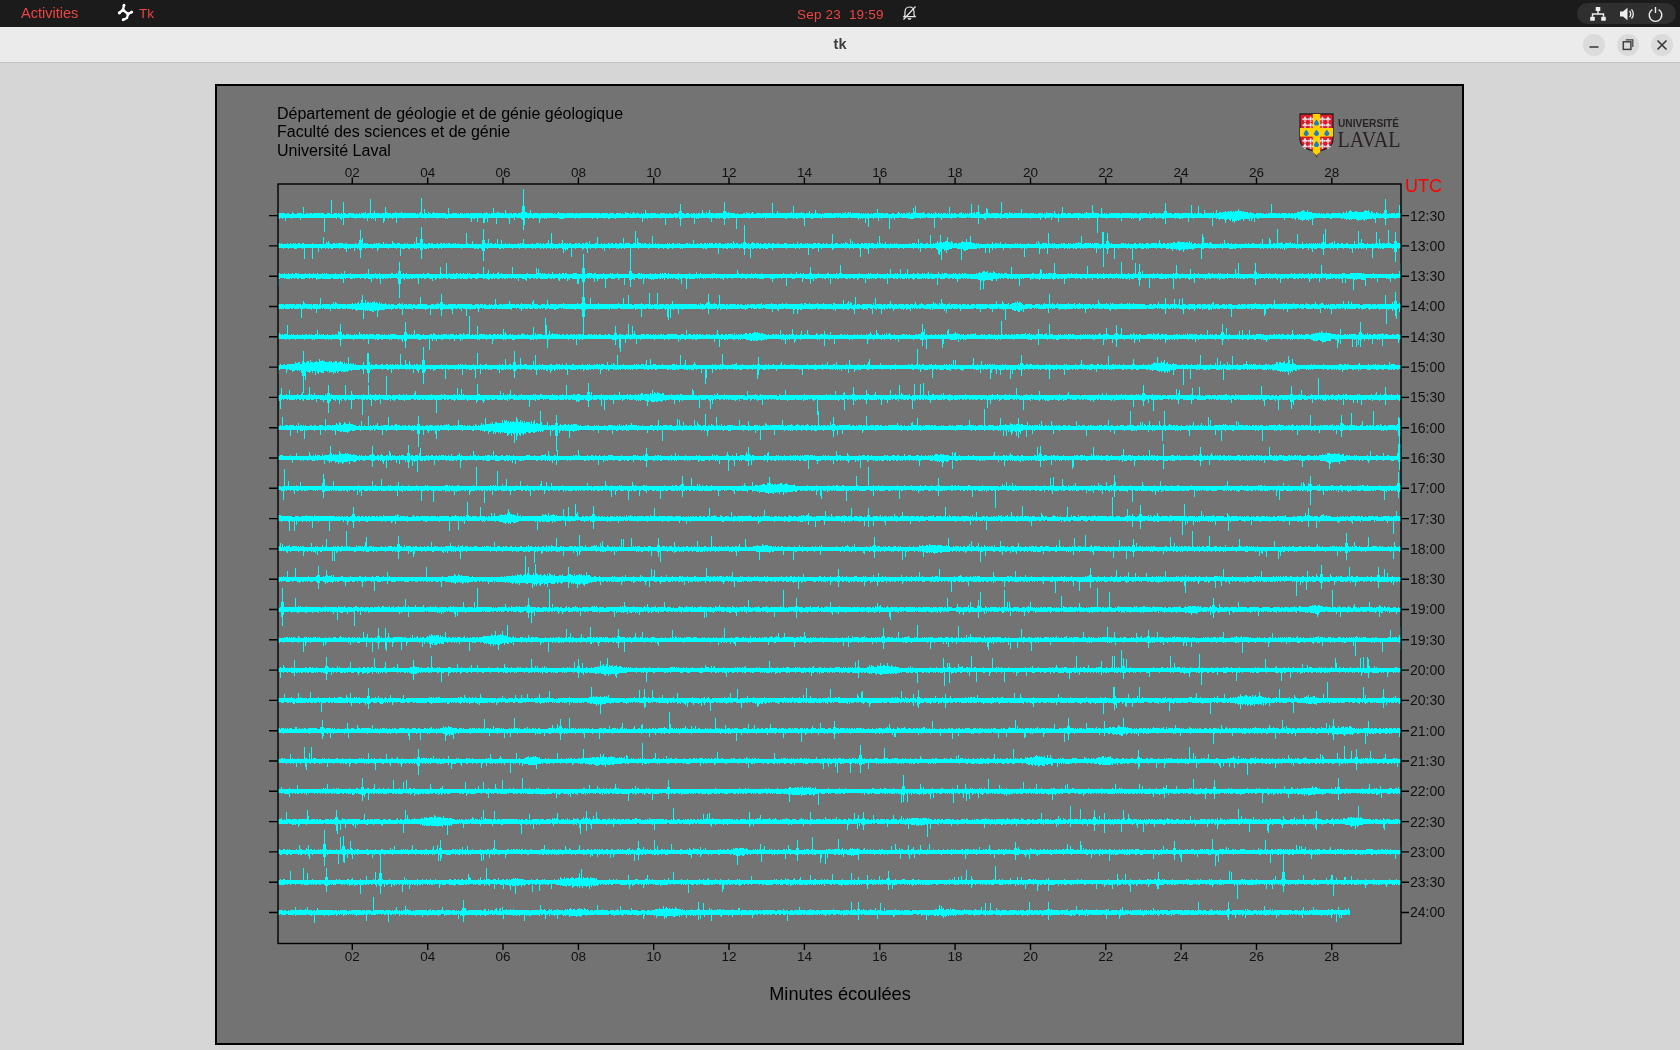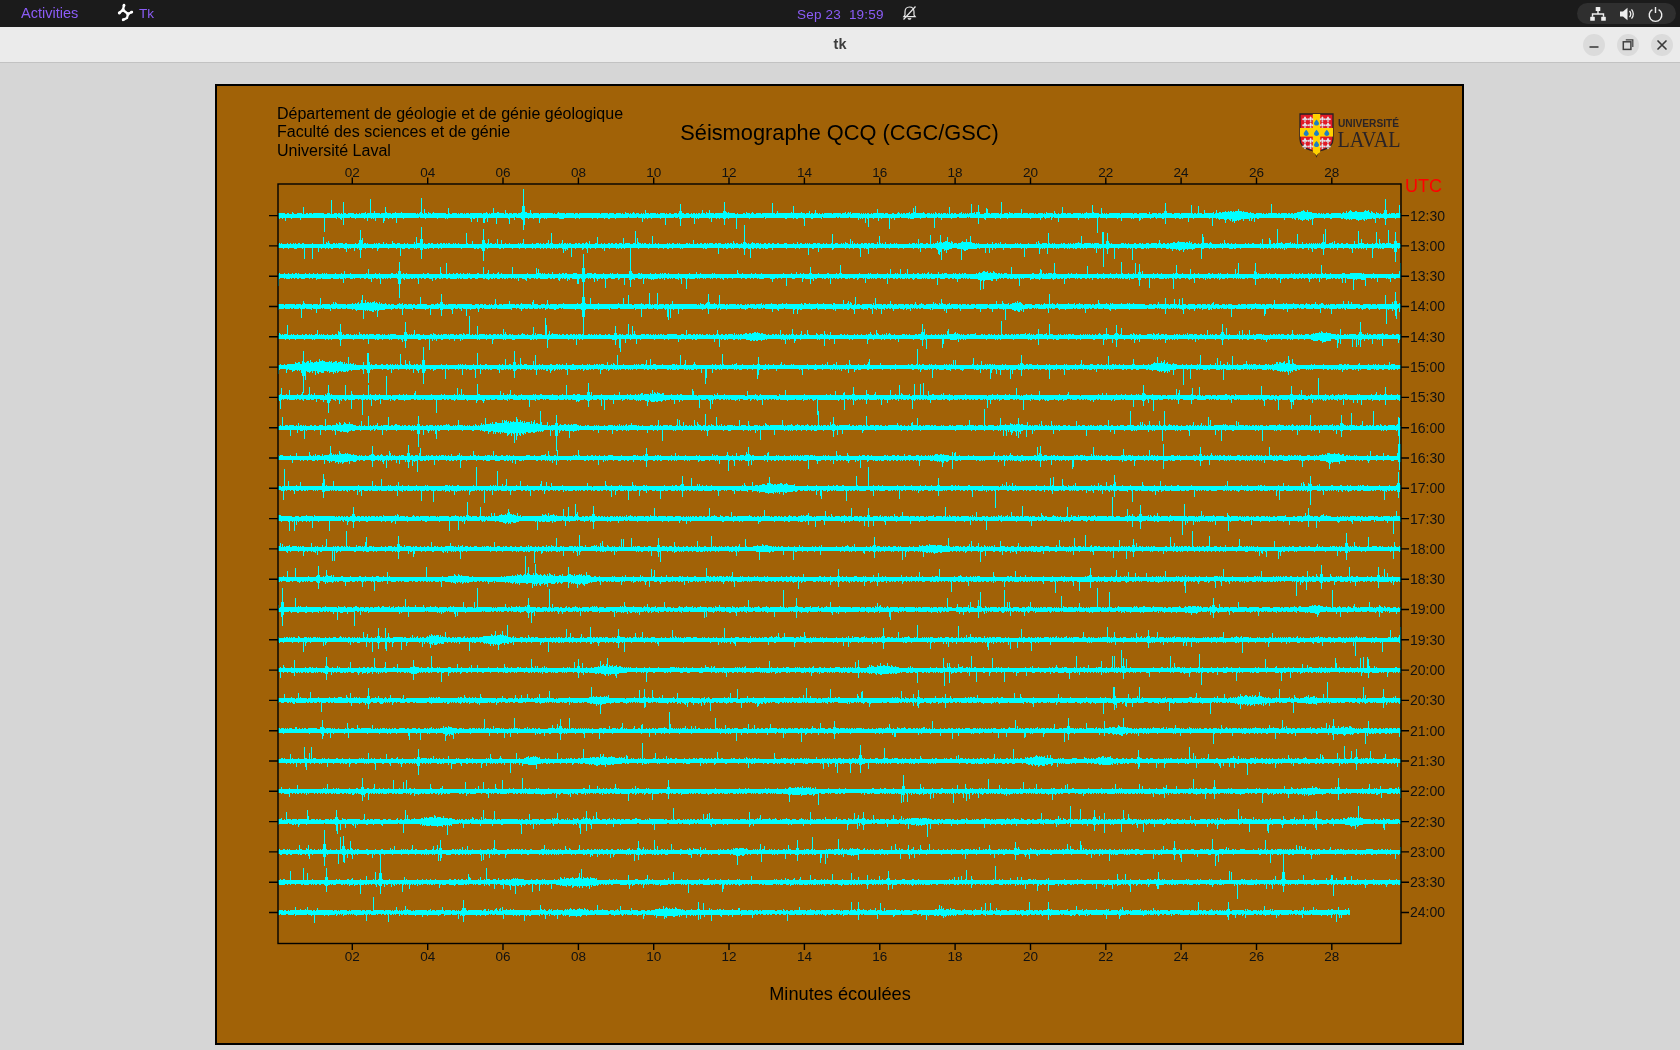--- a/index.html
+++ b/index.html
@@ -1,26 +1,26 @@
 <!DOCTYPE html>
 <html><head><meta charset="utf-8"><style>
 * {margin:0;padding:0;box-sizing:border-box}
 html,body {width:1680px;height:1050px;overflow:hidden;background:#d6d6d6;font-family:"Liberation Sans",sans-serif}
-#topbar {position:absolute;left:0;top:0;width:1680px;height:27px;background:#1b1b1b;color:#8b5cf6;font-size:13.5px}
+#topbar {position:absolute;left:0;top:0;width:1680px;height:27px;background:#1b1b1b;color:#ef4444;font-size:13.5px}
 #topbar .act {position:absolute;left:21px;top:5px;font-size:14.5px}
 #tkicon {position:absolute;left:117px;top:3px}
 #topbar .tkl {position:absolute;left:139px;top:5.5px}
 #topbar .clock {position:absolute;left:797px;top:7px;letter-spacing:0.2px}
 #topbar .bell {position:absolute;left:901px;top:4px}
 #pill {position:absolute;left:1577px;top:2.5px;width:99px;height:21.5px;background:#2f2f2f;border-radius:11px}
 #pill svg {position:absolute;top:3px}
 #titlebar {position:absolute;left:0;top:27px;width:1680px;height:36px;background:#ebebeb;border-bottom:1px solid #c2c2c2}
 #titlebar .t {position:absolute;left:0;width:100%;text-align:center;top:9px;font-size:14.5px;font-weight:bold;color:#3d3d3d}
 #titlebar svg {position:absolute;top:7px}
-#page {position:absolute;left:215px;top:84px;width:1249px;height:961px;background:#a16207;border:2px solid #000}
+#page {position:absolute;left:215px;top:84px;width:1249px;height:961px;background:#737373;border:2px solid #000}
 #hdr {position:absolute;left:60px;top:19px;font-size:16px;line-height:18.3px;color:#000}
 #ttl {position:absolute;left:0;top:34px;width:1245px;text-align:center;font-size:21.8px;color:#000}
 #logo {position:absolute;left:1081px;top:26px}
 #chart {position:absolute;left:0;top:0}
 </style></head>
 <body>
 <div id="topbar">
 <span class="act">Activities</span>
 <svg id="tkicon" width="18" height="20" viewBox="0 0 18 20">
 <g stroke="#fff" stroke-width="2.3" stroke-linecap="round" fill="none">
@@ -75,21 +75,20 @@
       <rect x="6.3" y="7.8" width="7.6" height="7.6" fill="none" stroke="#404040" stroke-width="1.5"></rect>
       <path d="M8.8,5.9 H15.8 V12.9" fill="none" stroke="#404040" stroke-width="1.2"></path>
     </svg>
 <svg style="left:1651px" width="22" height="22" viewBox="0 0 22 22">
       <circle cx="11" cy="11" r="11" fill="#dbdbdb"></circle>
       <path d="M7,7 L15,15 M15,7 L7,15" stroke="#3a3a3a" stroke-width="1.7" stroke-linecap="round"></path>
     </svg>
 </div>
 <div id="page">
 <div id="hdr">Département de géologie et de génie géologique<br>Faculté des sciences et de génie<br>Université Laval</div>
-<div id="ttl">Séismographe QCQ (CGC/GSC)</div>
 <svg id="logo" width="106" height="48" viewBox="0 0 106 48">
 <defs>
 <g id="fl">
           <ellipse cx="0" cy="-0.4" rx="1.05" ry="2.1" fill="#e8e8ee"></ellipse>
           <circle cx="-1.75" cy="0.25" r="1.05" fill="#dcdce4"></circle>
           <circle cx="1.75" cy="0.25" r="1.05" fill="#dcdce4"></circle>
           <rect x="-0.8" y="1.4" width="1.6" height="1.5" fill="#cfcfd8"></rect>
         </g>
 <g id="drop">
           <path d="M0,-2.6 C1.7,-0.6 2.5,0.6 2.5,1.4 C2.5,2.8 1.4,3.6 0,3.6 C-1.4,3.6 -2.5,2.8 -2.5,1.4 C-2.5,0.6 -1.7,-0.6 0,-2.6 Z" fill="#1c7fc4"></path>

